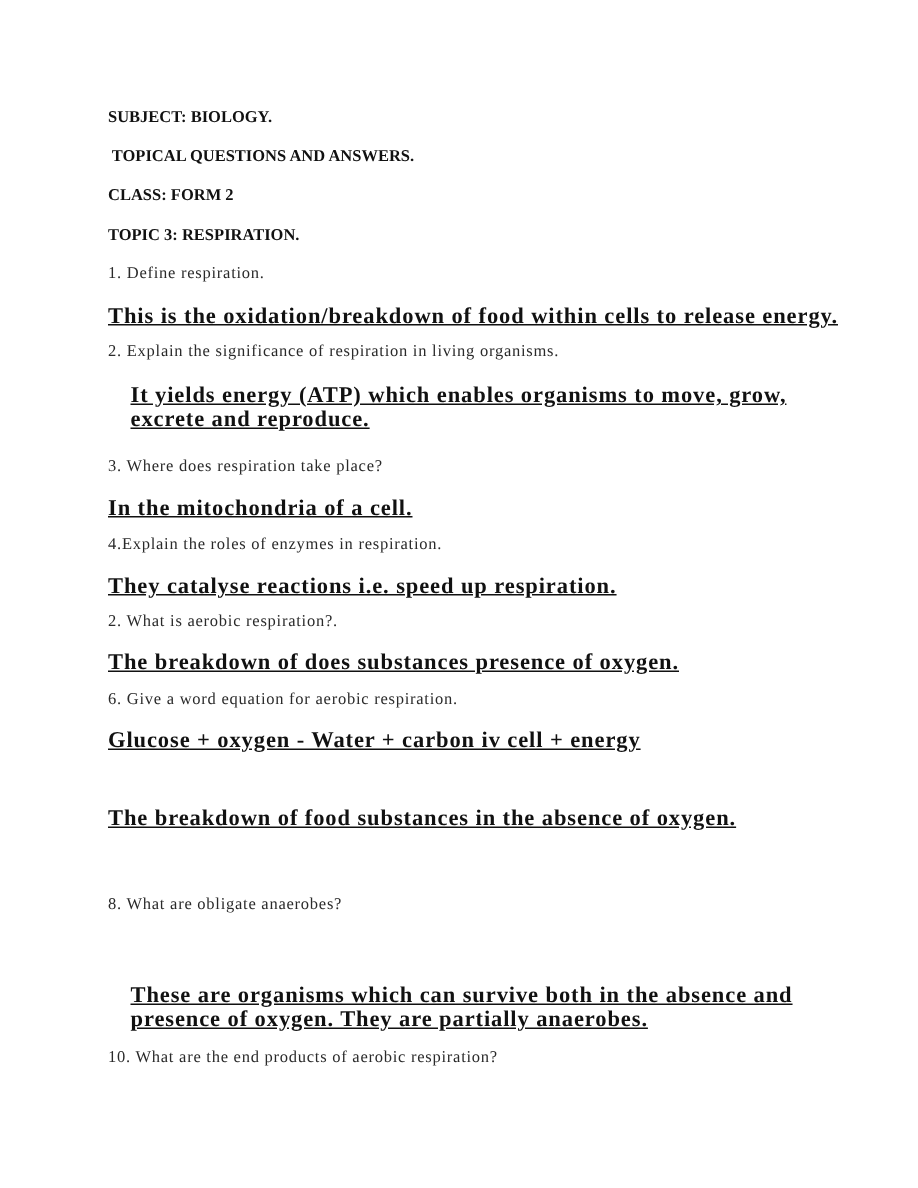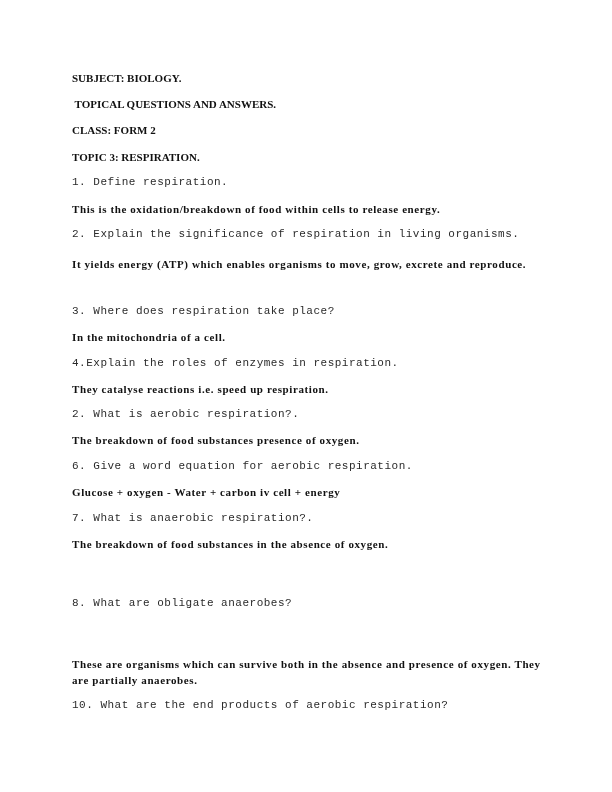--- a/index.html
+++ b/index.html
@@ -1,22 +1,22 @@
 <!DOCTYPE html>
 <html><head>
 <meta charset="utf-8">
 <style>
   html, body { margin:0; padding:0; background:#ffffff; }
   body { width:612px; height:792px; position:relative; overflow:hidden; color:#111; }
   .page { position:absolute; left:0; top:0; width:588px; height:792px; }
   .ln { position:absolute; left:72px; white-space:nowrap; }
   .hdr { font-family:"Liberation Serif", serif; font-weight:bold; font-size:11px; color:#111; }
-  .q { font-family:Liberation Mono, monospace; font-size:11px; color:#2a2a2a; letter-spacing:0.5px; }
-  .a { font-family:"Liberation Serif", serif; font-weight:bold; font-size:11px; color:#111; letter-spacing:0.6px; }
-  .wrap { white-space:normal; width:470px; line-height:16px; }
+  .q { font-family:Liberation Serif, serif; font-size:11px; color:#2a2a2a; letter-spacing:0.5px; }
+  .a { font-family:"Liberation Serif", serif; font-weight:bold; font-size:15px; color:#111; letter-spacing:0.6px;text-decoration:underline; }
+  .wrap { white-space:normal; width:470px; line-height:16px;margin-left:15px; }
 </style>
 </head>
 <body>
 
 <div class="page">
   <div class="ln hdr" style="top:72px">SUBJECT: BIOLOGY.</div>
   <div class="ln hdr" style="top:98px; white-space:pre"> TOPICAL QUESTIONS AND ANSWERS.</div>
   <div class="ln hdr" style="top:124px">CLASS: FORM 2</div>
   <div class="ln hdr" style="top:151px">TOPIC 3: RESPIRATION.</div>
 
@@ -26,26 +26,25 @@
   <div class="ln q" style="top:228px">2. Explain the significance of respiration in living organisms.</div>
   <div class="ln a wrap" style="top:256px">It yields energy (ATP) which enables organisms to move, grow, excrete and reproduce.</div>
 
   <div class="ln q" style="top:305px">3. Where does respiration take place?</div>
   <div class="ln a" style="top:331px">In the mitochondria of a cell.</div>
 
   <div class="ln q" style="top:357px">4.Explain the roles of enzymes in respiration.</div>
   <div class="ln a" style="top:383px">They catalyse reactions i.e. speed up respiration.</div>
 
   <div class="ln q" style="top:408px">2. What is aerobic respiration?.</div>
-  <div class="ln a" style="top:434px">The breakdown of food substances presence of oxygen.</div>
+  <div class="ln a" style="top:434px">The breakdown of does substances presence of oxygen.</div>
 
   <div class="ln q" style="top:460px">6. Give a word equation for aerobic respiration.</div>
   <div class="ln a" style="top:486px">Glucose + oxygen - Water + carbon iv cell + energy</div>
 
-  <div class="ln q" style="top:512px">7. What is anaerobic respiration?.</div>
   <div class="ln a" style="top:538px">The breakdown of food substances in the absence of oxygen.</div>
 
   <div class="ln q" style="top:597px">8. What are obligate anaerobes?</div>
 
   <div class="ln a wrap" style="top:656px">These are organisms which can survive both in the absence and presence of oxygen. They are partially anaerobes.</div>
 
   <div class="ln q" style="top:699px">10. What are the end products of aerobic respiration?</div>
 </div>
 
 </body></html>

